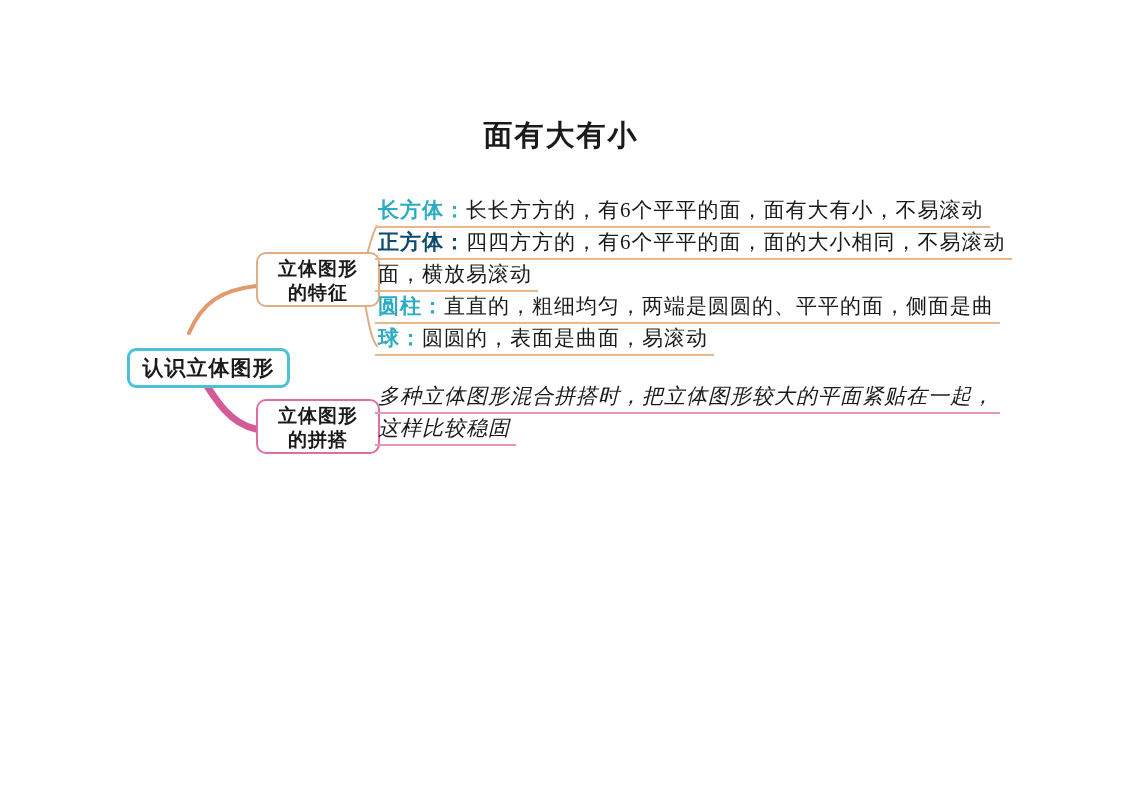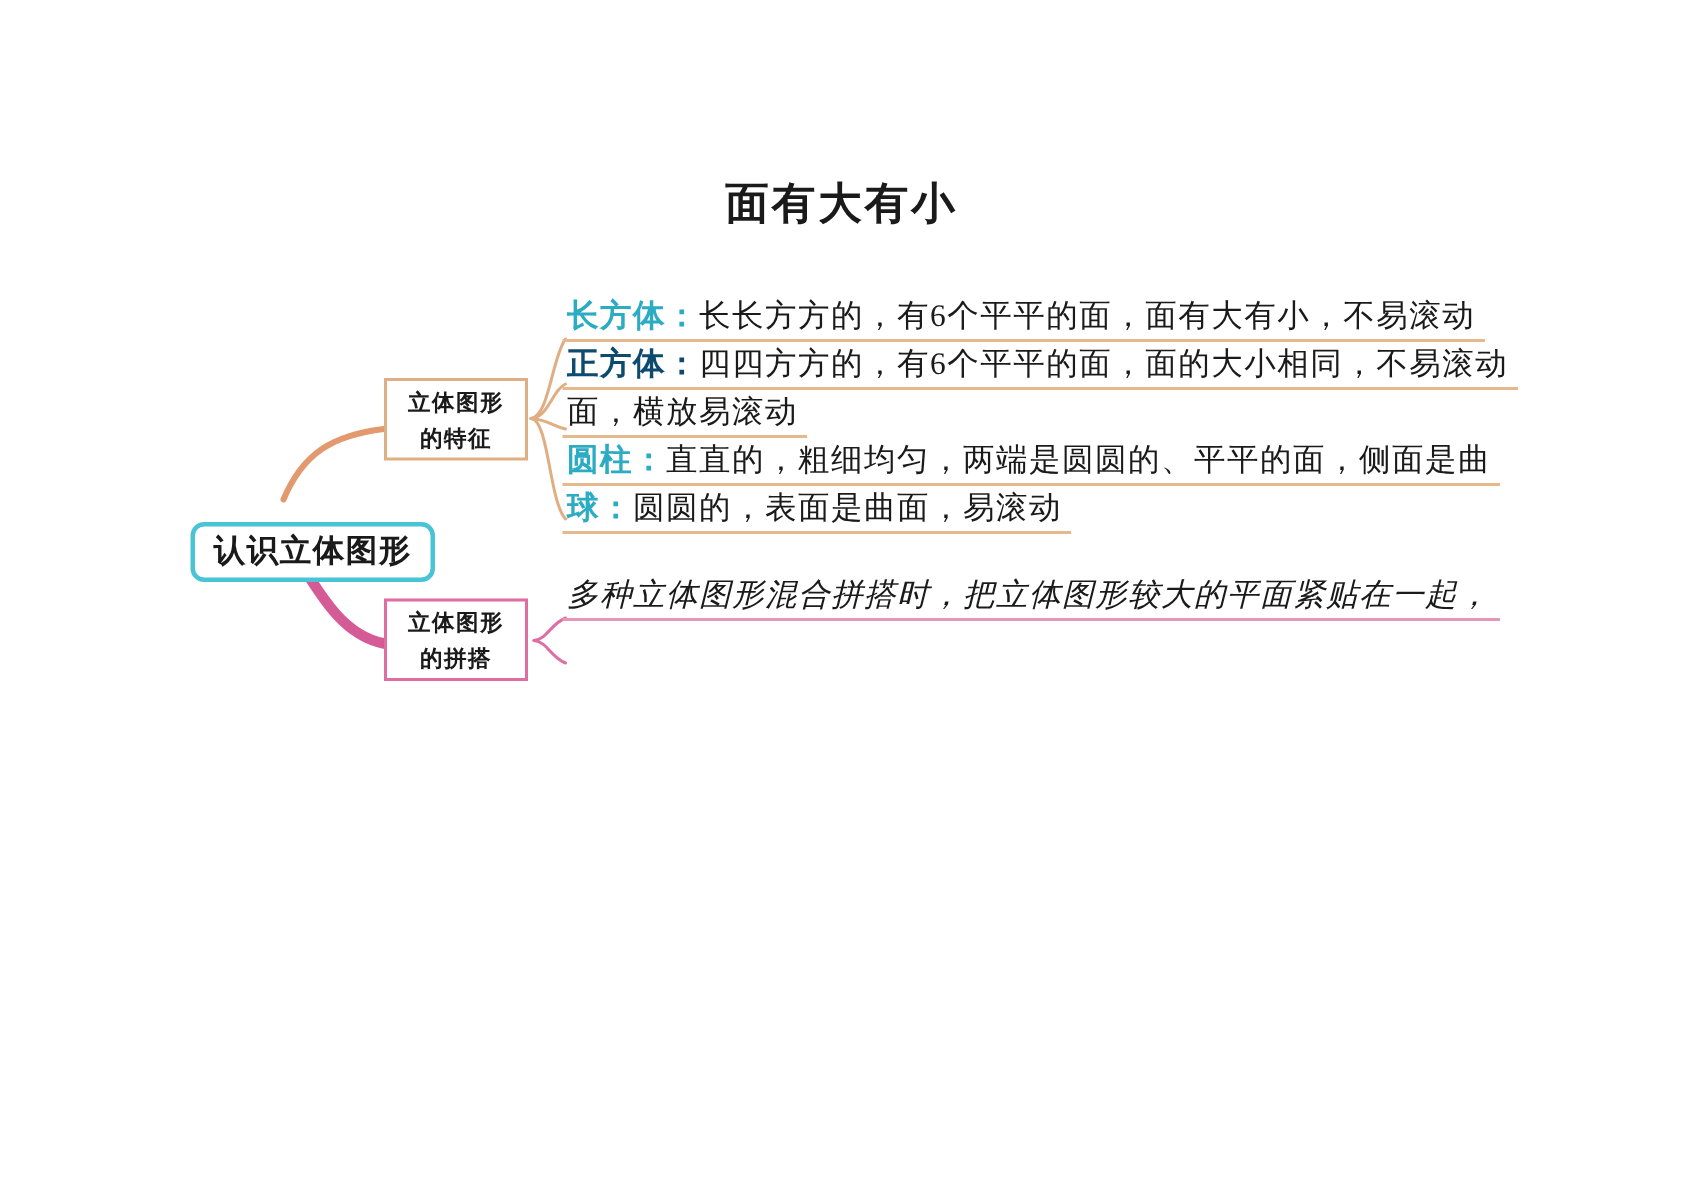--- a/index.html
+++ b/index.html
@@ -14,22 +14,22 @@
   svg.connectors{position:absolute;left:0;top:0;width:1122px;height:793px;}
   .node{
     position:absolute;background:#ffffff;border-style:solid;box-sizing:border-box;
     text-align:center;font-weight:bold;
   }
   .root-node{
     left:127px;top:332px;width:163px;height:40px;border-width:3px;border-radius:9px;
     font-size:21px;line-height:34px;letter-spacing:1px;margin-top:16px;
   }
   .branch-node{
-    width:96px;height:55px;border-width:2px;border-radius:0;
-    font-size:15px;line-height:24px;padding-top:3px;letter-spacing:1px;
+    width:124px;height:55px;border-width:2px;border-radius:10px;
+    font-size:19px;line-height:24px;padding-top:3px;letter-spacing:1px;
   }
   .branch-1-node{left:256px;top:252px;}
   .branch-2-node{left:256px;top:399px;}
   .leaves{
     position:absolute;font-family:"Liberation Serif",serif;font-size:21px;
     letter-spacing:1px;color:#1a1a1a;
   }
   .branch-1-leaves{left:375px;top:196px;}
   .branch-2-leaves{left:375px;top:382px;font-style:italic;}
   .leaf-row{
@@ -74,15 +74,16 @@
 
   <div class="leaves branch-1-leaves">
       <div class="leaf-row" style="border-bottom-color: rgb(230, 184, 140);"><span class="term" style="color: rgb(43, 172, 194);">长方体：</span>长长方方的，有6个平平的面，面有大有小，不易滚动</div>
       <div class="leaf-row" style="border-bottom-color: rgb(230, 184, 140);"><span class="term" style="color: #0c4a6e;">正方体：</span>四四方方的，有6个平平的面，面的大小相同，不易滚动</div>
       <div class="leaf-row" style="border-bottom-color: rgb(230, 184, 140);">面，横放易滚动</div>
       <div class="leaf-row" style="border-bottom-color: rgb(230, 184, 140);"><span class="term" style="color: rgb(43, 172, 194);">圆柱：</span>直直的，粗细均匀，两端是圆圆的、平平的面，侧面是曲</div>
       <div class="leaf-row" style="border-bottom-color: rgb(230, 184, 140);"><span class="term" style="color: rgb(43, 172, 194);">球：</span>圆圆的，表面是曲面，易滚动</div>
     </div>
   <div class="leaves branch-2-leaves">
       <div class="leaf-row" style="border-bottom-color: rgb(231, 149, 184);">多种立体图形混合拼搭时，把立体图形较大的平面紧贴在一起，</div>
+      <div class="leaf-row" style="border-bottom-color: rgb(231, 149, 184);">这样比较稳固</div>
     </div>
 
 </div>
 
 </body></html>

